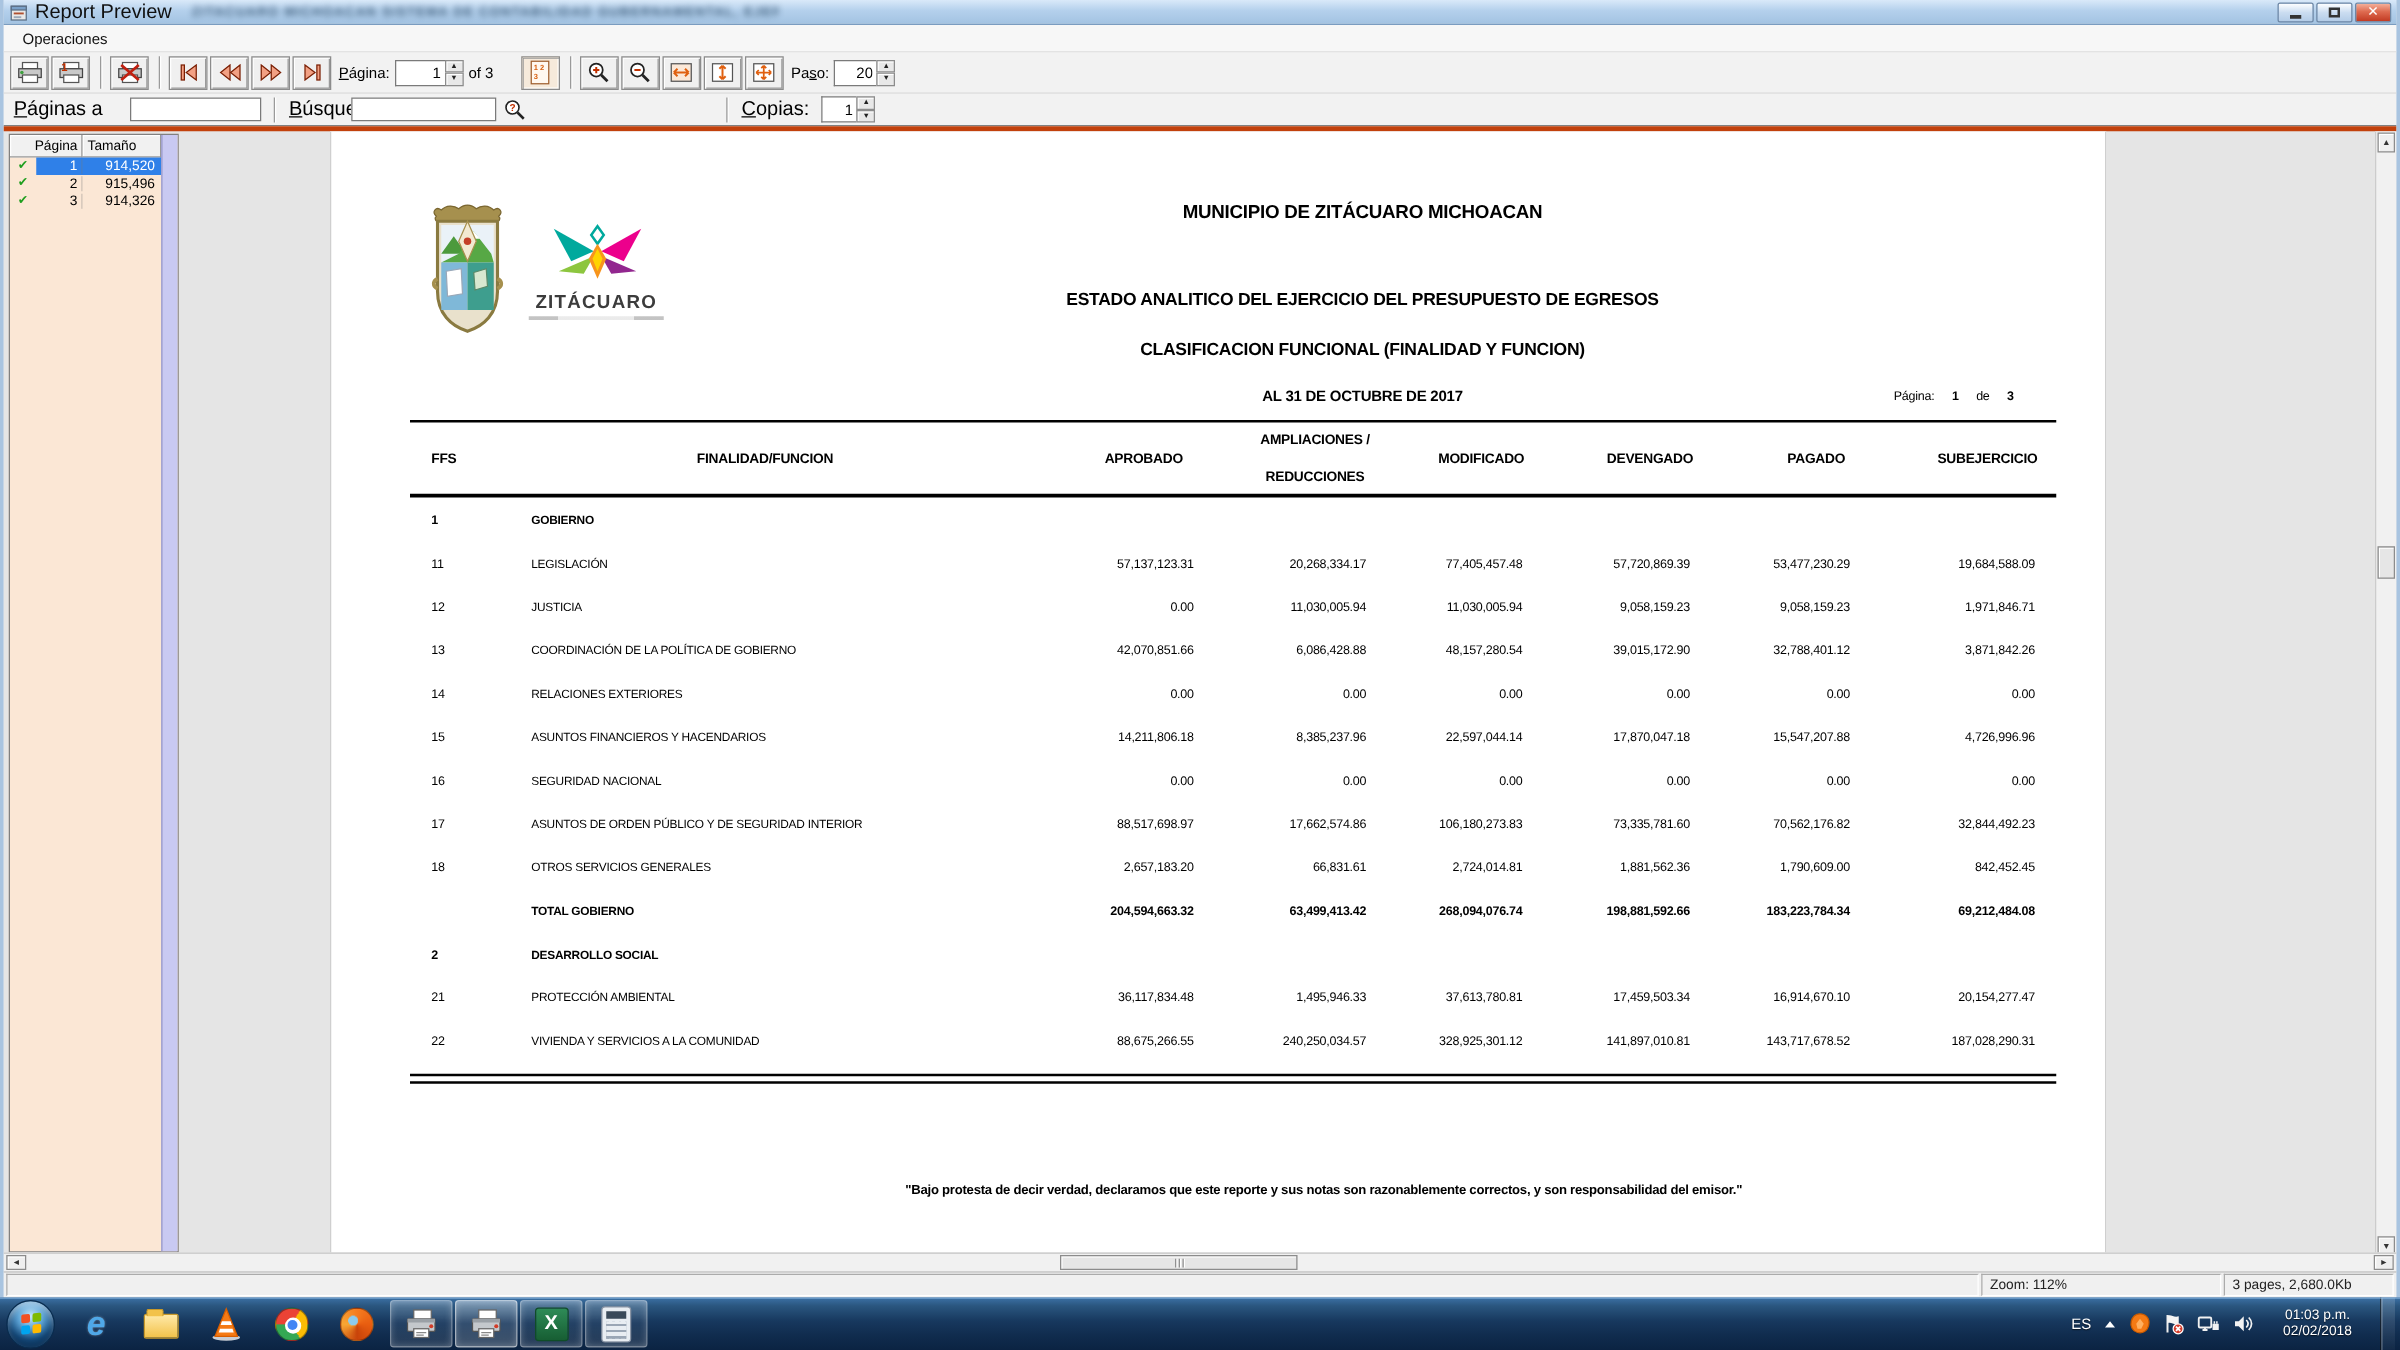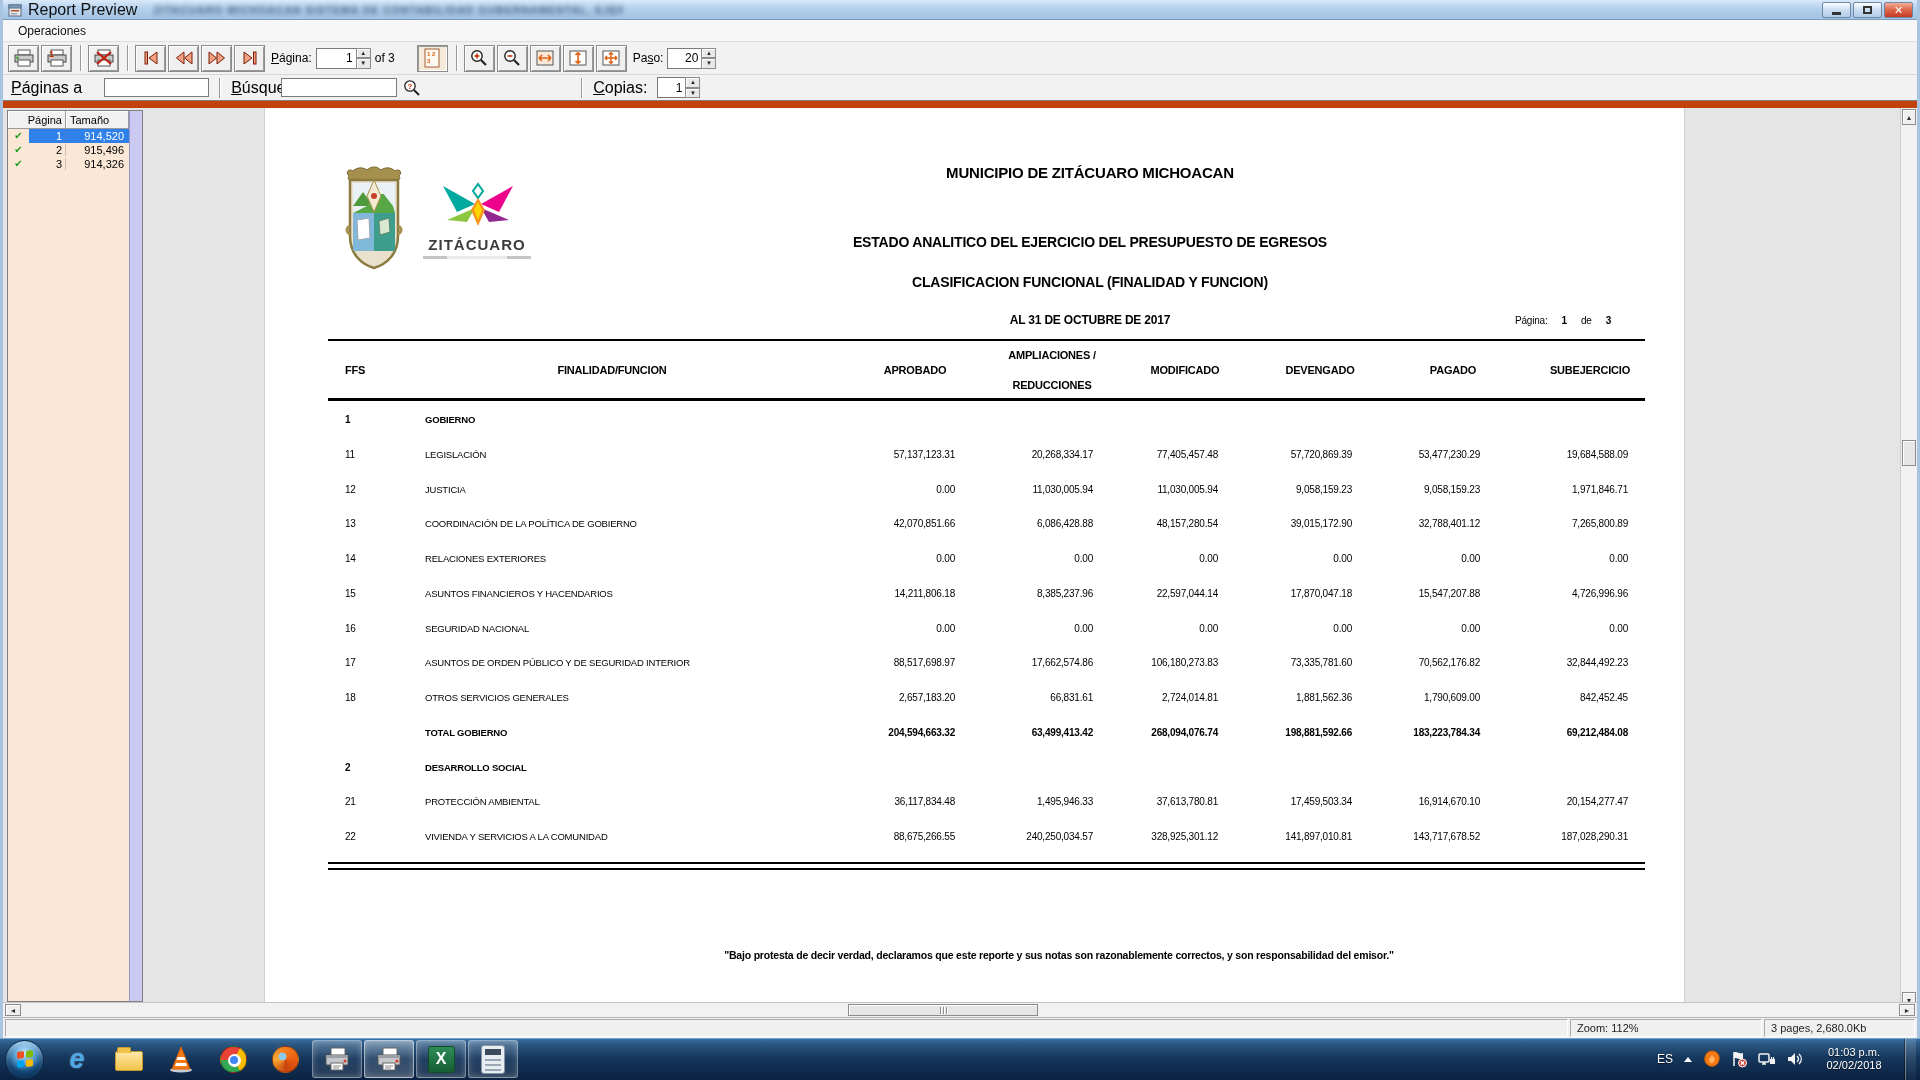--- a/index.html
+++ b/index.html
@@ -44,21 +44,21 @@
   .spin-btns{display:flex;flex-direction:column;width:15px}
   .spin-b{flex:1;background:#E8E8E8;border:1px solid #8C8C8C;box-shadow:inset 1px 1px 0 #FFF;
           font-size:6px;line-height:8px;text-align:center;color:#222}
 
   .filterbar{height:26px;background:#F2F2F2;display:flex;align-items:center;padding:0 8px;border-bottom:1px solid #808080}
   .flabel{font-size:16px;white-space:nowrap}
   .fld{height:19px;background:#fff;border:1px solid #7A7A7A;font-size:12px;padding:0 3px;font-family:inherit;outline:none}
   .lbl-busqueda{width:50px;overflow:hidden;white-space:nowrap;display:inline-block}
 
   
-  .workspace{position:relative;height:901px;background:#E5E5E5;overflow:hidden;border-top:7px solid #c2410c}
+  .workspace{position:relative;height:901px;background:#E5E5E5;overflow:hidden;border-top:4px solid #c2410c}
 
   
   .page-panel{position:absolute;left:4px;top:2px;bottom:0;width:136px;border:1px solid #808080;display:flex;background:#FBE7D5}
   .pl-table{flex:1;display:flex;flex-direction:column}
   .pl-header{display:flex;height:18px;background:#F1F1F1;font-size:11px;color:#000}
   .pl-h{border-right:1px solid #9A9A9A;border-bottom:1px solid #9A9A9A;box-shadow:inset 1px 1px 0 #FFF;
         display:flex;align-items:center}
   .pl-h1{width:58px;justify-content:flex-end;padding-right:3px}
   .pl-h2{flex:1;padding-left:4px}
   .pl-row{height:14px;display:flex;font-size:11px;align-items:center}
@@ -108,21 +108,21 @@
   .hs-left{left:2px}.hs-right{right:2px}
   .hs-thumb{position:absolute;top:1px;bottom:1px;left:845px;width:190px;background:#E6E6E6;border:1px solid #8C8C8C;
             box-shadow:inset 1px 1px 0 #FFF;display:flex;align-items:center;justify-content:center;gap:2px}
   .grip{width:1px;height:7px;background:#909090;box-shadow:1px 0 0 #fff}
 
   
   .statusbar{height:21px;background:#F0F0F0;border-top:1px solid #B4B4B4;display:flex;gap:2px;padding:1px 2px;font-size:11px;color:#222}
   .sb{border:1px solid;border-color:#ABABAB #FFF #FFF #ABABAB;display:flex;align-items:center;padding-left:6px}
   .sb-main{flex:1}
   .sb-zoom{width:192px}
-  .sb-pages{width:151px}
+  .sb-pages{width:136px}
 
   
   .taskbar{position:absolute;left:0;bottom:0;width:1920px;height:42px;
            background:linear-gradient(180deg,#3C71A6 0%,#2A567F 16%,#17385E 45%,#102C4E 72%,#0B2342 100%);
            display:flex;align-items:center;padding-left:5px}
   .taskbar::before{content:"";position:absolute;left:0;top:0;width:100%;height:1px;background:rgba(150,195,235,.65)}
   .orb{width:39px;height:39px;border-radius:50%;flex:0 0 auto;position:relative;
        background:radial-gradient(circle at 50% 32%,#C6E6F9 0%,#5EA6D8 32%,#1E5E96 62%,#123F6B 100%);
        border:1px solid #0A2C4E;box-shadow:inset 0 -7px 9px rgba(0,25,55,.55),inset 0 3px 5px rgba(255,255,255,.55);
        display:flex;align-items:center;justify-content:center}
@@ -444,21 +444,21 @@
               <span class="rr-num" style="right:58px">1,971,846.71</span>
             </div>
             <div class="rrow" style="top: 410.25px;">
               <span class="rr-ffs">13</span>
               <span class="rr-name">COORDINACIÓN DE LA POLÍTICA DE GOBIERNO</span>
               <span class="rr-num" style="right:731px">42,070,851.66</span>
               <span class="rr-num" style="right:593px">6,086,428.88</span>
               <span class="rr-num" style="right:468px">48,157,280.54</span>
               <span class="rr-num" style="right:334px">39,015,172.90</span>
               <span class="rr-num" style="right:206px">32,788,401.12</span>
-              <span class="rr-num" style="right:58px">7,265,800.89</span>
+              <span class="rr-num" style="right:58px">3,871,842.26</span>
             </div>
             <div class="rrow" style="top: 445px;">
               <span class="rr-ffs">14</span>
               <span class="rr-name">RELACIONES EXTERIORES</span>
               <span class="rr-num" style="right:731px">0.00</span>
               <span class="rr-num" style="right:593px">0.00</span>
               <span class="rr-num" style="right:468px">0.00</span>
               <span class="rr-num" style="right:334px">0.00</span>
               <span class="rr-num" style="right:206px">0.00</span>
               <span class="rr-num" style="right:58px">0.00</span>

